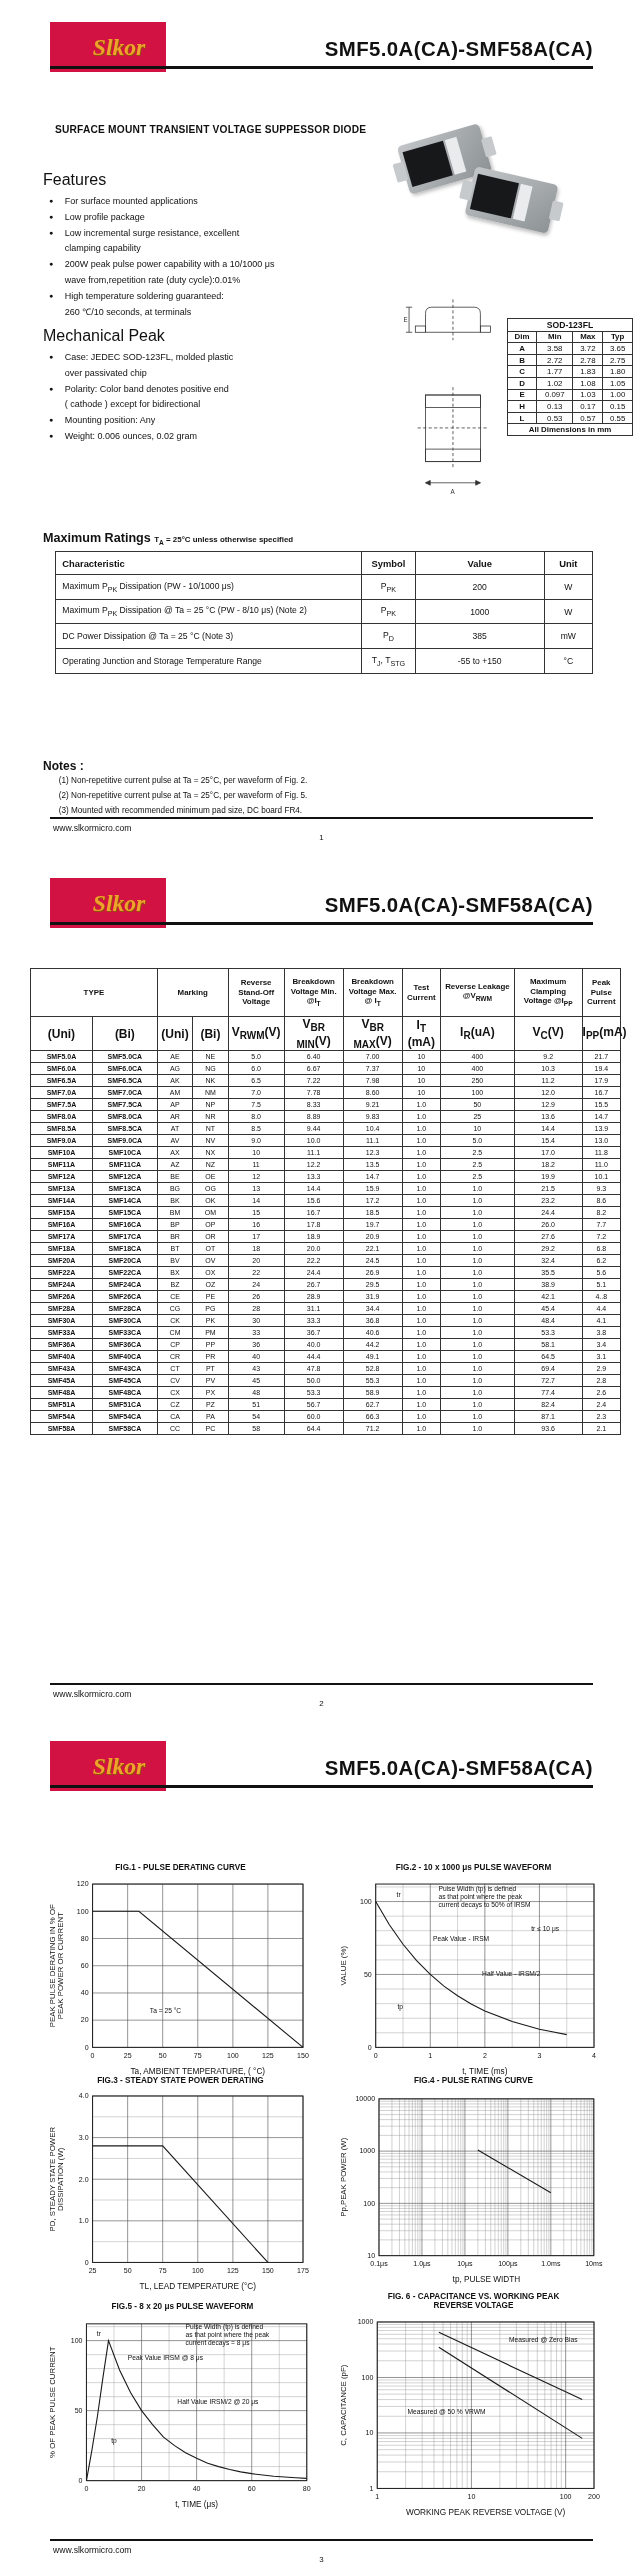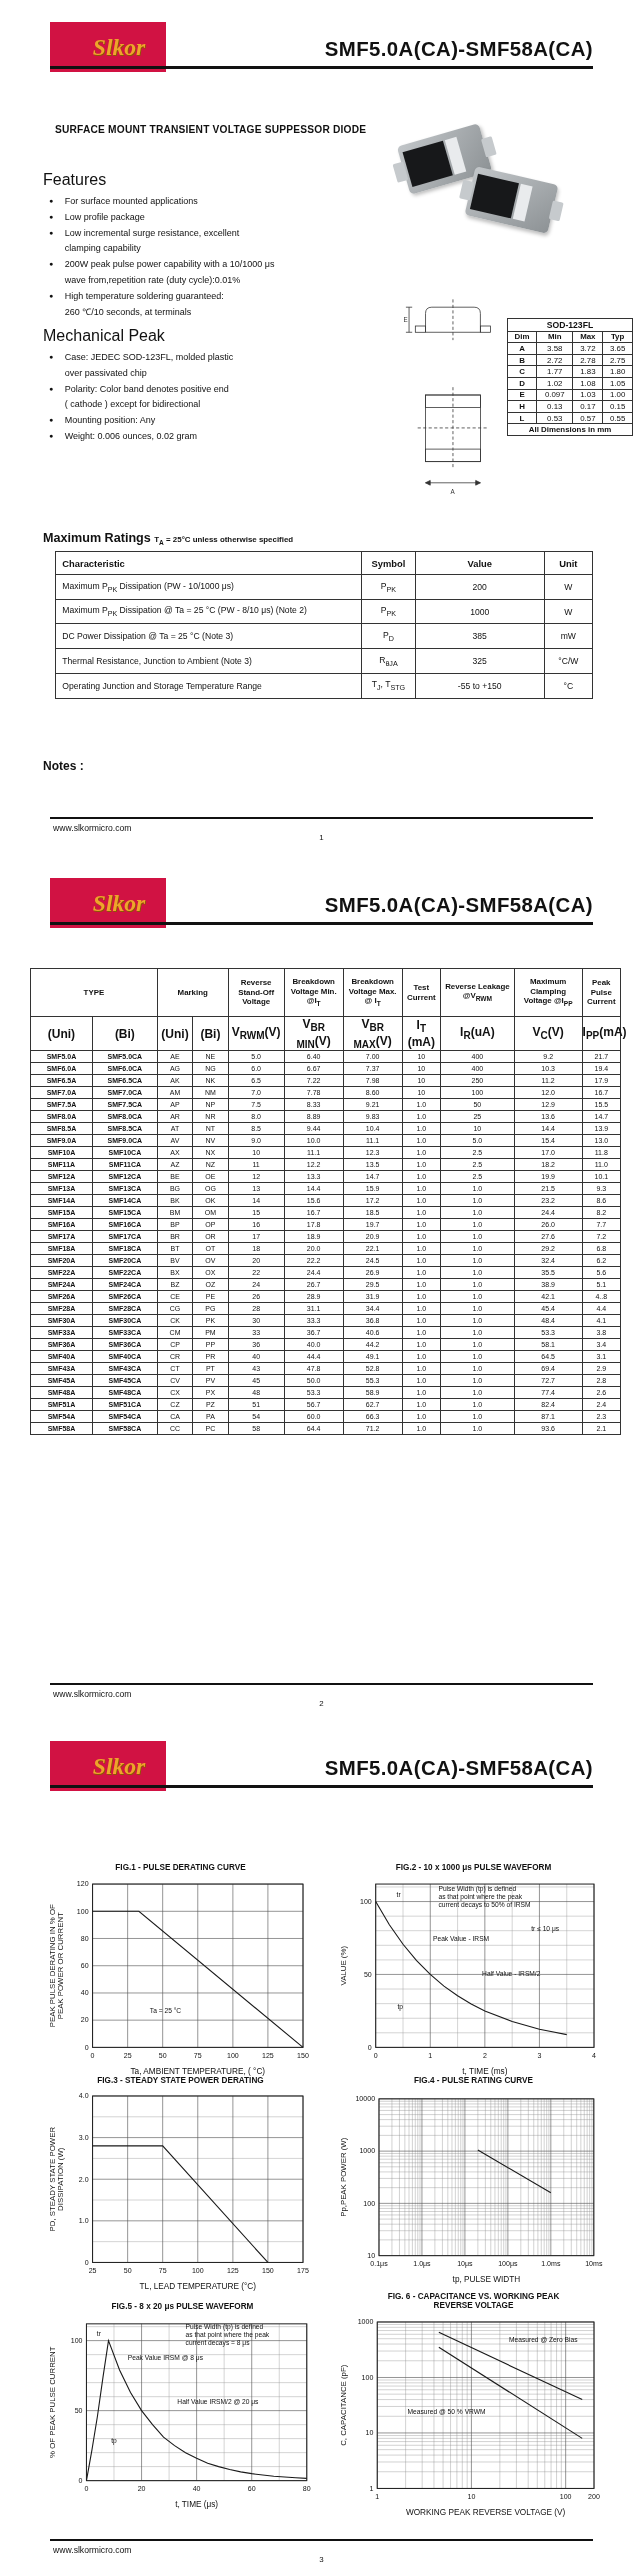--- a/index.html
+++ b/index.html
@@ -234,35 +234,34 @@
           <td class="c">1000</td>
           <td class="c">W</td>
         </tr>
         <tr>
           <td class="char">DC Power Dissipation @ Ta = 25 °C    (Note 3)</td>
           <td class="c">P<sub>D</sub></td>
           <td class="c">385</td>
           <td class="c">mW</td>
         </tr>
         <tr>
-          <td class="char">Thermal Resistance, Junction to Ambient  (Note 3)</td>
-          <td class="c">R<sub>θJA</sub></td>
-          <td class="c">325</td>
-          <td class="c">°C/W</td>
-        </tr>
-        <tr>
           <td class="char">Operating Junction and Storage Temperature Range</td>
           <td class="c">T<sub>J</sub>, T<sub>STG</sub></td>
           <td class="c">-55 to +150</td>
           <td class="c">°C</td>
         </tr>
       </tbody>
   </table>
 
   <div class="abs notes-h" style="left:43px;top:759px;">Notes :</div>
+  <div class="abs" style="left:43px;top:773px;width:440px;" id="notes-list">
+      <div class="note-line">(1) Non-repetitive current pulse at Ta = 25°C, per waveform of Fig. 2.</div>
+      <div class="note-line">(2) Non-repetitive current pulse at Ta = 25°C, per waveform of Fig. 5.</div>
+      <div class="note-line">(3) Mounted with recommended minimum pad size, DC board FR4.</div>
+    </div>
 
   <div class="page-footer" style="top:817px;">
     <div class="footer-rule"></div>
     <div class="footer-row">
       <span class="site">www.slkormicro.com</span>
       <span class="pagenum">1</span>
     </div>
   </div>
 
   <div class="page-header" style="top:878px;">

